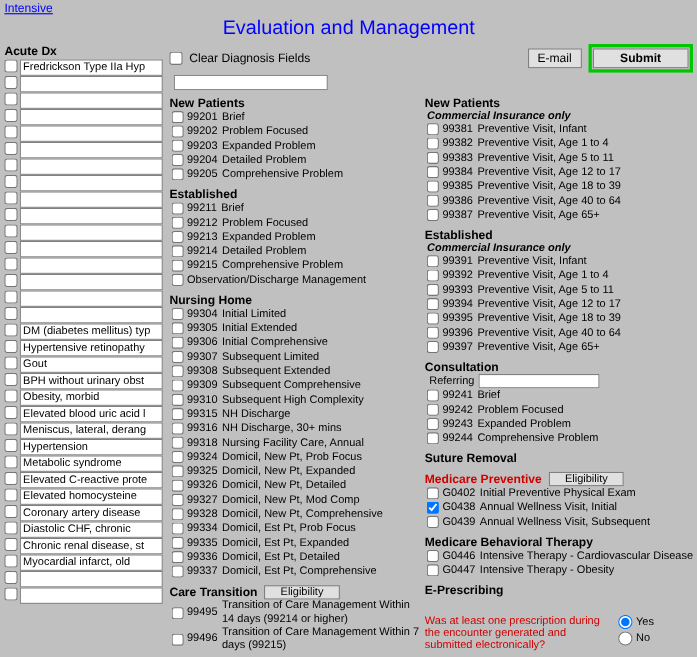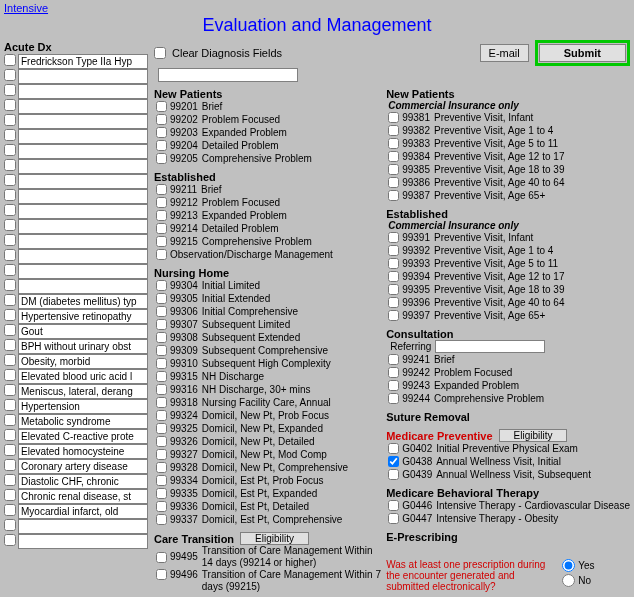--- a/index.html
+++ b/index.html
@@ -371,21 +371,21 @@
           <div class="sect-h" style="display:flex;align-items:center;">
             <span>Care Transition</span>
             <button class="elig-btn">Eligibility</button>
           </div>
           <div id="l-care">
               <div class="code-row" style="white-space: normal; height: auto; line-height: 12px; display: flex; align-items: center;">
                 <input type="checkbox" style="">
                 <span class="code-num">99495</span>
                 <span>Transition of Care Management Within 14 days (99214 or higher)</span>
               </div>
-              <div class="code-row" style="white-space: normal; height: auto; line-height: 12px; display: flex; align-items: flex-start;">
+              <div class="code-row" style="white-space: normal; height: auto; line-height: 12px; display: flex; align-items: center;">
                 <input type="checkbox" style="">
                 <span class="code-num">99496</span>
                 <span>Transition of Care Management Within 7 days (99215)</span>
               </div>
             </div>
         </div>
 
         <div class="codes-col">
           <div class="sect-h">New Patients</div>
           <div class="sect-sub">Commercial Insurance only</div>

